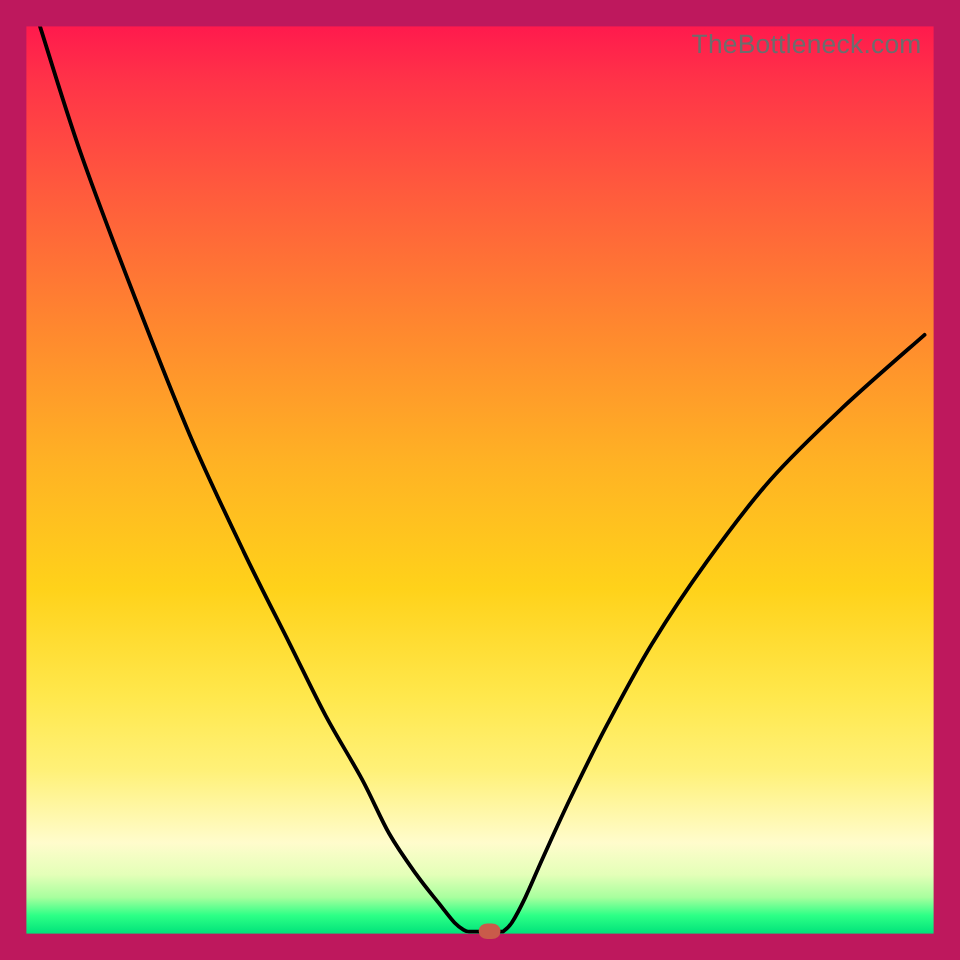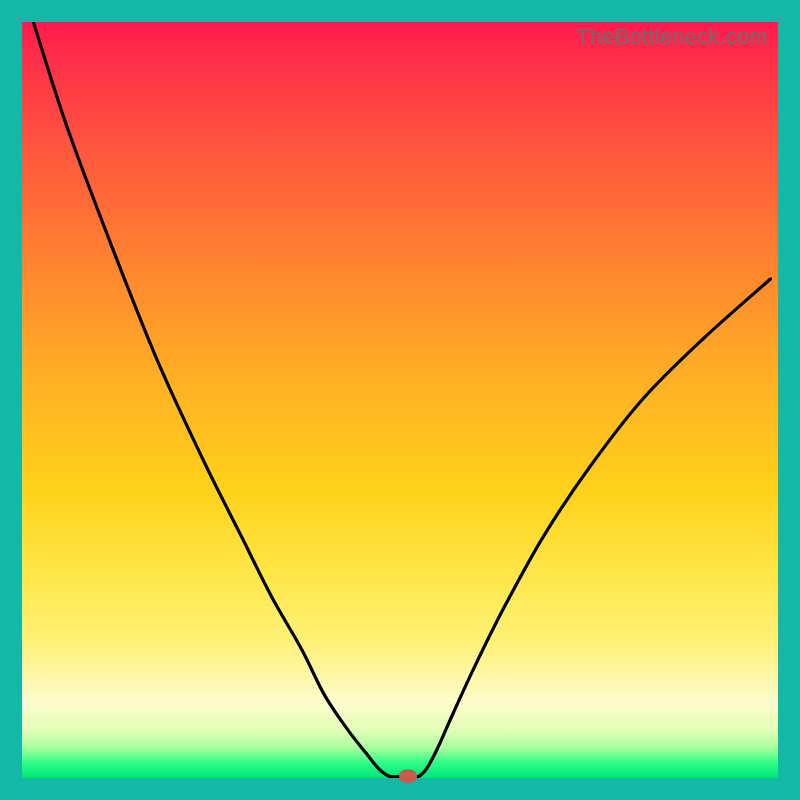--- a/index.html
+++ b/index.html
@@ -8,21 +8,21 @@
     width: 800px;
     height: 800px;
     background: #000;
     overflow: hidden;
     font-family: Arial, Helvetica, sans-serif;
   }
   .frame {
     position: relative;
     width: 800px;
     height: 800px;
-    background: #14b8a6;
+    background: #be185d;
   }
   .plot-area {
     position: absolute;
     left: 22px;
     top: 22px;
     width: 756px;
     height: 756px;
     background: linear-gradient(
       to bottom,
       #ff1a4d 0%,

